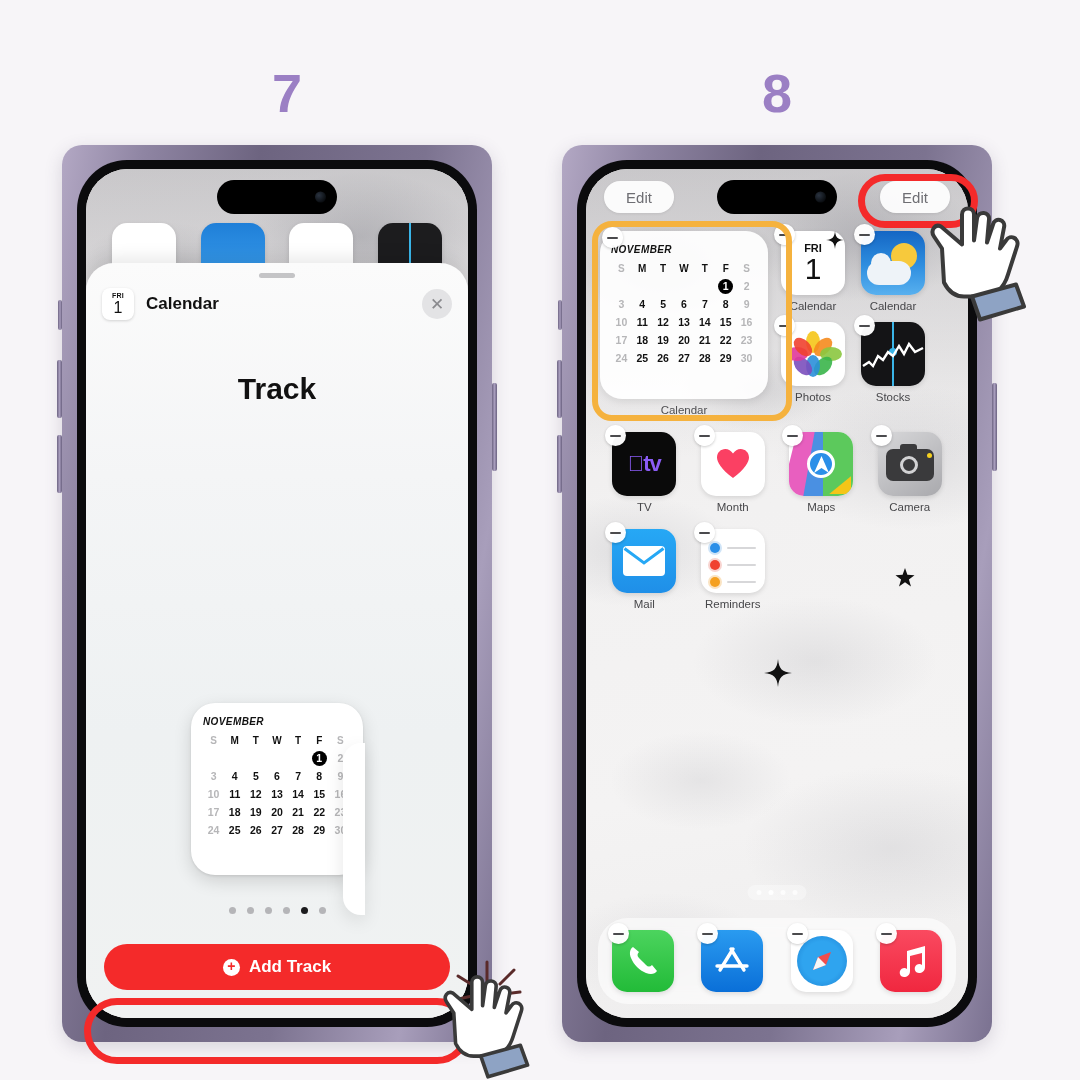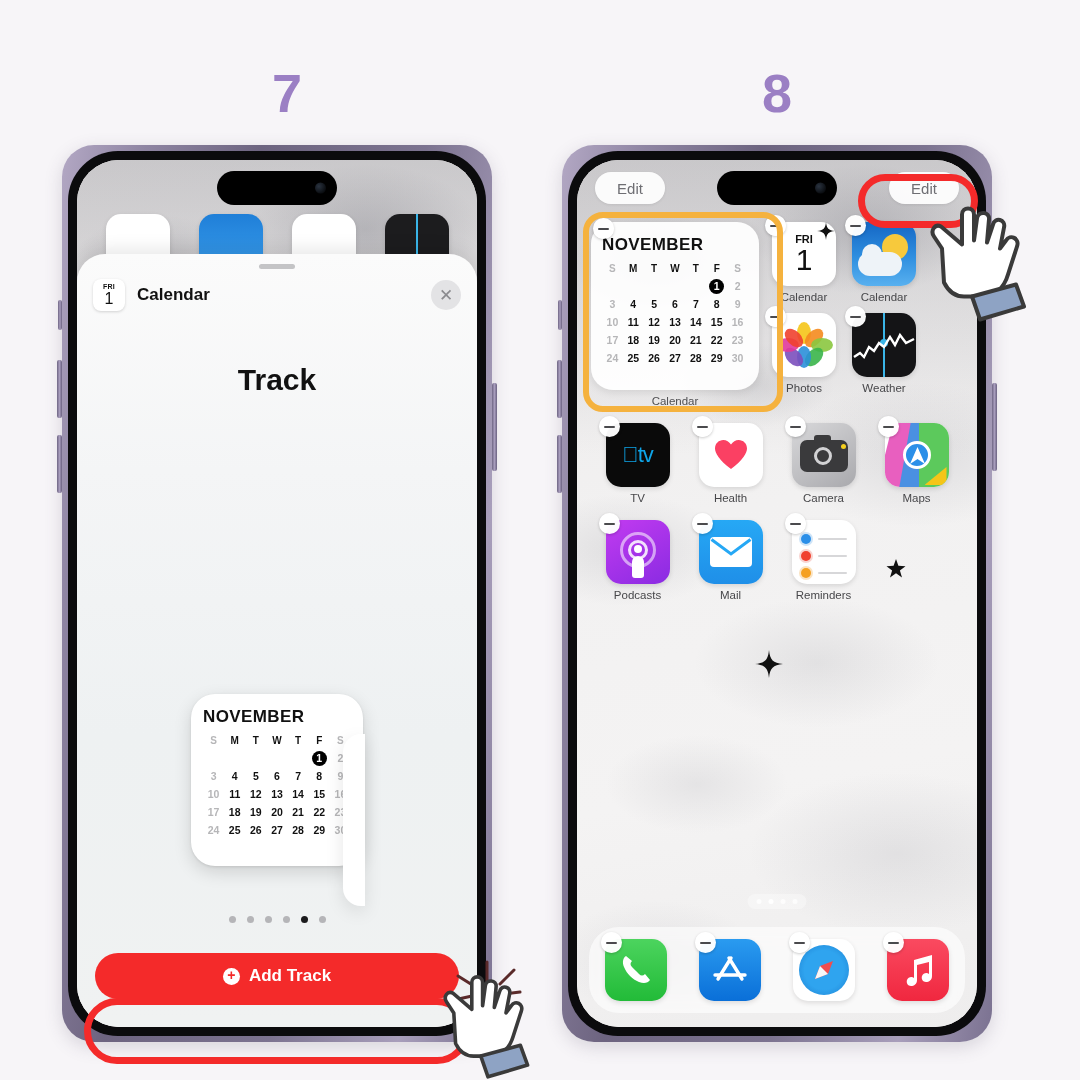--- a/index.html
+++ b/index.html
@@ -18,23 +18,23 @@
     font-weight: bold;
     color: #9b7fc4;
     letter-spacing: 0;
   }
   #step7 { left: 272px; top: 62px; }
   #step8 { left: 762px; top: 62px; }
 
   
   .phone {
     position: absolute;
-    border-radius: 32px;
+    border-radius: 20px;
     background: linear-gradient(100deg,#b3a8c4 0%, #8f85a3 14%, #6d6480 34%, #7c7390 62%, #a89ebb 84%, #7a7190 100%);
-    padding: 6px;
+    padding: 15px;
     box-shadow: 0 5px 18px rgba(70,60,90,0.18);
   }
   .phone-inner {
     width: 100%; height: 100%;
     border-radius: 50px;
     background: #0b0b0d;
     padding: 9px;
     position: relative;
   }
   .screen {
@@ -123,21 +123,21 @@
     width:172px; height:172px; background:#fff; border-radius:24px;
     box-shadow: 0 6px 18px rgba(0,0,0,.14), 0 1px 3px rgba(0,0,0,.10);
     padding:13px 12px 10px 12px;
   }
   .preview-peek {
     position:absolute; right:-2px; top:40px; width:22px; height:172px;
     background:#fff; border-radius:18px 0 0 18px; box-shadow:0 6px 18px rgba(0,0,0,.10);
   }
 
   
-  .cal-month { font-size:17px; font-weight:bold; color:#111; letter-spacing:.4px; }
+  .cal-month { font-size:10px; font-weight:bold; color:#111; letter-spacing:.4px;font-style:italic; }
   .cal-grid { display:grid; grid-template-columns:repeat(7,1fr); margin-top:6px; row-gap:3px; }
   .cal-grid div {
     font-size:10.5px; font-weight:bold; text-align:center; color:#111; line-height:15px;
   }
   .cal-grid .dim { color:#b6b6b8; font-weight:bold; }
   .cal-grid .hdr { font-weight:bold; color:#111; font-size:10px; }
   .cal-grid .hdr.dim { color:#b6b6b8; }
   .cal-grid .today {
     background:#000; color:#fff; border-radius:50%;
     width:15px; height:15px; margin:0 auto;
@@ -513,77 +513,67 @@
             </div>
             <div class="app">
               <div class="minus"></div>
               <div class="app-ic" style="background:#141416;">
                 <div style="position:absolute;left:31px;top:0;width:2px;height:64px;background:#3ab5e8;"></div>
                 <div style="position:absolute;left:28px;top:26px;width:8px;height:8px;border-radius:50%;background:#3ab5e8;"></div>
                 <svg viewBox="0 0 64 64" style="position:absolute;inset:0;">
                     <polyline points="2,44 8,40 12,44 17,34 22,38 27,30 32,34 38,24 43,32 48,22 54,30 62,26" fill="none" stroke="#fff" stroke-width="2.4"></polyline>
                   </svg>
               </div>
-              <div class="app-name">Weather</div>
+              <div class="app-name">Stocks</div>
             </div>
           </div>
         </div>
 
         <div class="grid4">
           <div class="app">
             <div class="minus"></div>
             <div class="app-ic" style="background:#0a0a0a;display:flex;align-items:center;justify-content:center;">
-              <span style="color:#0ea5e9;font-size:22px;font-weight:normal;letter-spacing:-1px;">tv</span>
+              <span style="color:#8b5cf6;font-size:22px;font-weight:bold;letter-spacing:-1px;">tv</span>
             </div>
             <div class="app-name">TV</div>
           </div>
           <div class="app">
             <div class="minus"></div>
             <div class="app-ic" style="background:#fff;display:flex;align-items:center;justify-content:center;">
               <svg width="32" height="30" viewBox="0 0 32 30">
                   <path d="M16 29 C4 20 0 13 0 8.5 C0 3.5 3.8 0 8.3 0 C11.4 0 14.2 1.8 16 4.6 C17.8 1.8 20.6 0 23.7 0 C28.2 0 32 3.5 32 8.5 C32 13 28 20 16 29 Z" fill="#fb4063"></path>
                 </svg>
             </div>
-            <div class="app-name">Health</div>
-          </div>
-          <div class="app">
-            <div class="minus"></div>
-            <div class="app-ic" style="background:linear-gradient(145deg,#d8d8da,#a9a9ad);">
-              <div style="position:absolute;left:8px;top:17px;width:48px;height:32px;border-radius:7px;background:#3a3a3c;"></div>
-              <div style="position:absolute;left:22px;top:12px;width:17px;height:8px;border-radius:3px;background:#3a3a3c;"></div>
-              <div style="position:absolute;left:22px;top:24px;width:18px;height:18px;border-radius:50%;border:3px solid #d2d2d4;"></div>
-              <div style="position:absolute;right:10px;top:21px;width:5px;height:5px;border-radius:50%;background:#f5d020;"></div>
-            </div>
-            <div class="app-name">Camera</div>
+            <div class="app-name">Month</div>
           </div>
           <div class="app">
             <div class="minus"></div>
             <div class="app-ic" style="background:#fff;">
               <div style="position:absolute;left:0;top:0;width:30px;height:64px;background:#e85fbf;transform:skewX(-14deg);"></div>
               <div style="position:absolute;left:20px;top:0;width:22px;height:64px;background:#4a90e2;transform:skewX(-10deg);"></div>
               <div style="position:absolute;right:0;top:0;width:30px;height:64px;background:#5cc95c;"></div>
               <div style="position:absolute;right:2px;bottom:2px;width:22px;height:18px;background:#f5c518;clip-path:polygon(0 100%,100% 0,100% 100%);"></div>
               <div style="position:absolute;left:18px;top:18px;width:28px;height:28px;border-radius:50%;background:#2b8fe8;border:3px solid #fff;"></div>
               <svg style="position:absolute;left:25px;top:24px;" width="15" height="17" viewBox="0 0 15 17">
                   <path d="M7.5 0 L15 17 L7.5 12 L0 17 Z" fill="#fff"></path>
                 </svg>
             </div>
             <div class="app-name">Maps</div>
           </div>
-
           <div class="app">
             <div class="minus"></div>
-            <div class="app-ic" style="background:linear-gradient(150deg,#c23bf0,#8a2be2);">
-              <div style="position:absolute;left:14px;top:12px;width:36px;height:36px;border-radius:50%;border:3px solid rgba(255,255,255,.55);"></div>
-              <div style="position:absolute;left:22px;top:20px;width:20px;height:20px;border-radius:50%;border:3px solid rgba(255,255,255,.85);"></div>
-              <div style="position:absolute;left:28px;top:25px;width:8px;height:8px;border-radius:50%;background:#fff;"></div>
-              <div style="position:absolute;left:26px;bottom:6px;width:12px;height:22px;border-radius:6px 6px 3px 3px;background:#fff;"></div>
-            </div>
-            <div class="app-name">Podcasts</div>
-          </div>
+            <div class="app-ic" style="background:linear-gradient(145deg,#d8d8da,#a9a9ad);">
+              <div style="position:absolute;left:8px;top:17px;width:48px;height:32px;border-radius:7px;background:#3a3a3c;"></div>
+              <div style="position:absolute;left:22px;top:12px;width:17px;height:8px;border-radius:3px;background:#3a3a3c;"></div>
+              <div style="position:absolute;left:22px;top:24px;width:18px;height:18px;border-radius:50%;border:3px solid #d2d2d4;"></div>
+              <div style="position:absolute;right:10px;top:21px;width:5px;height:5px;border-radius:50%;background:#f5d020;"></div>
+            </div>
+            <div class="app-name">Camera</div>
+          </div>
+
           <div class="app">
             <div class="minus"></div>
             <div class="app-ic" style="background:linear-gradient(180deg,#26a8f5,#1f8fe8);display:flex;align-items:center;justify-content:center;">
               <svg width="42" height="30" viewBox="0 0 42 30">
                   <rect x="0" y="0" width="42" height="30" rx="4" fill="#fff"></rect>
                   <path d="M1.5 2.5 L21 17 L40.5 2.5" fill="none" stroke="#26a8f5" stroke-width="3"></path>
                 </svg>
             </div>
             <div class="app-name">Mail</div>
           </div>

